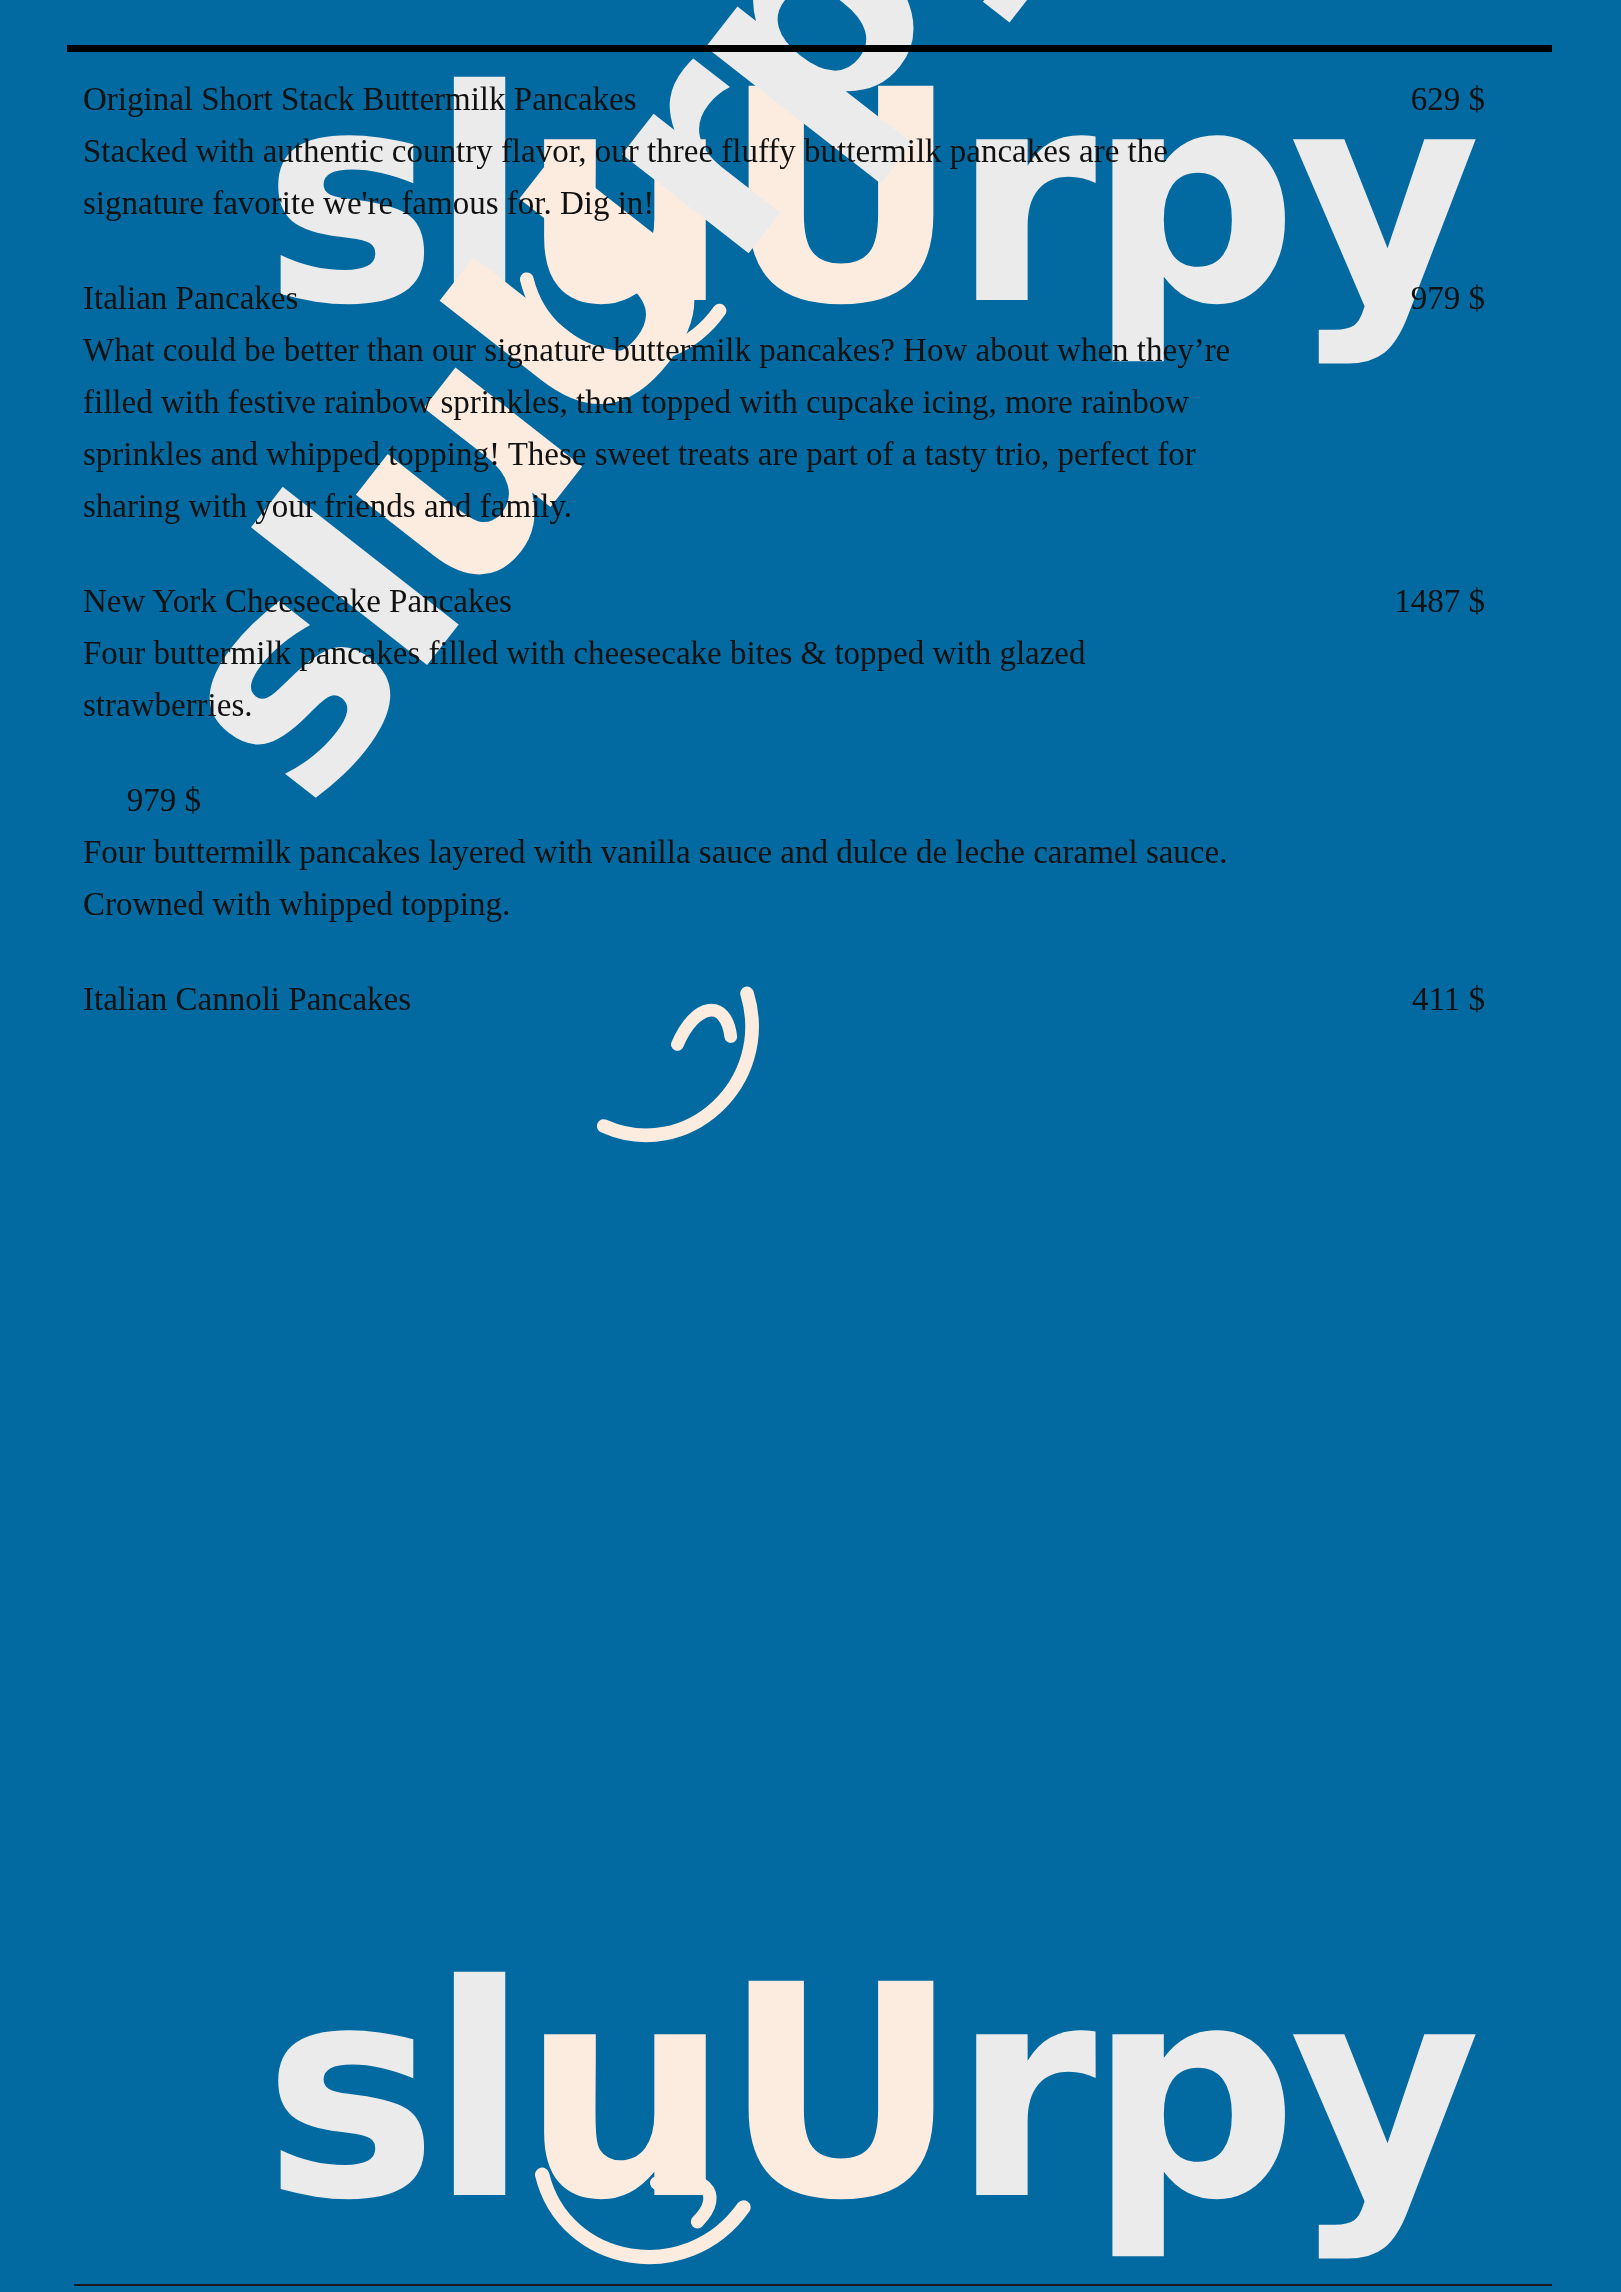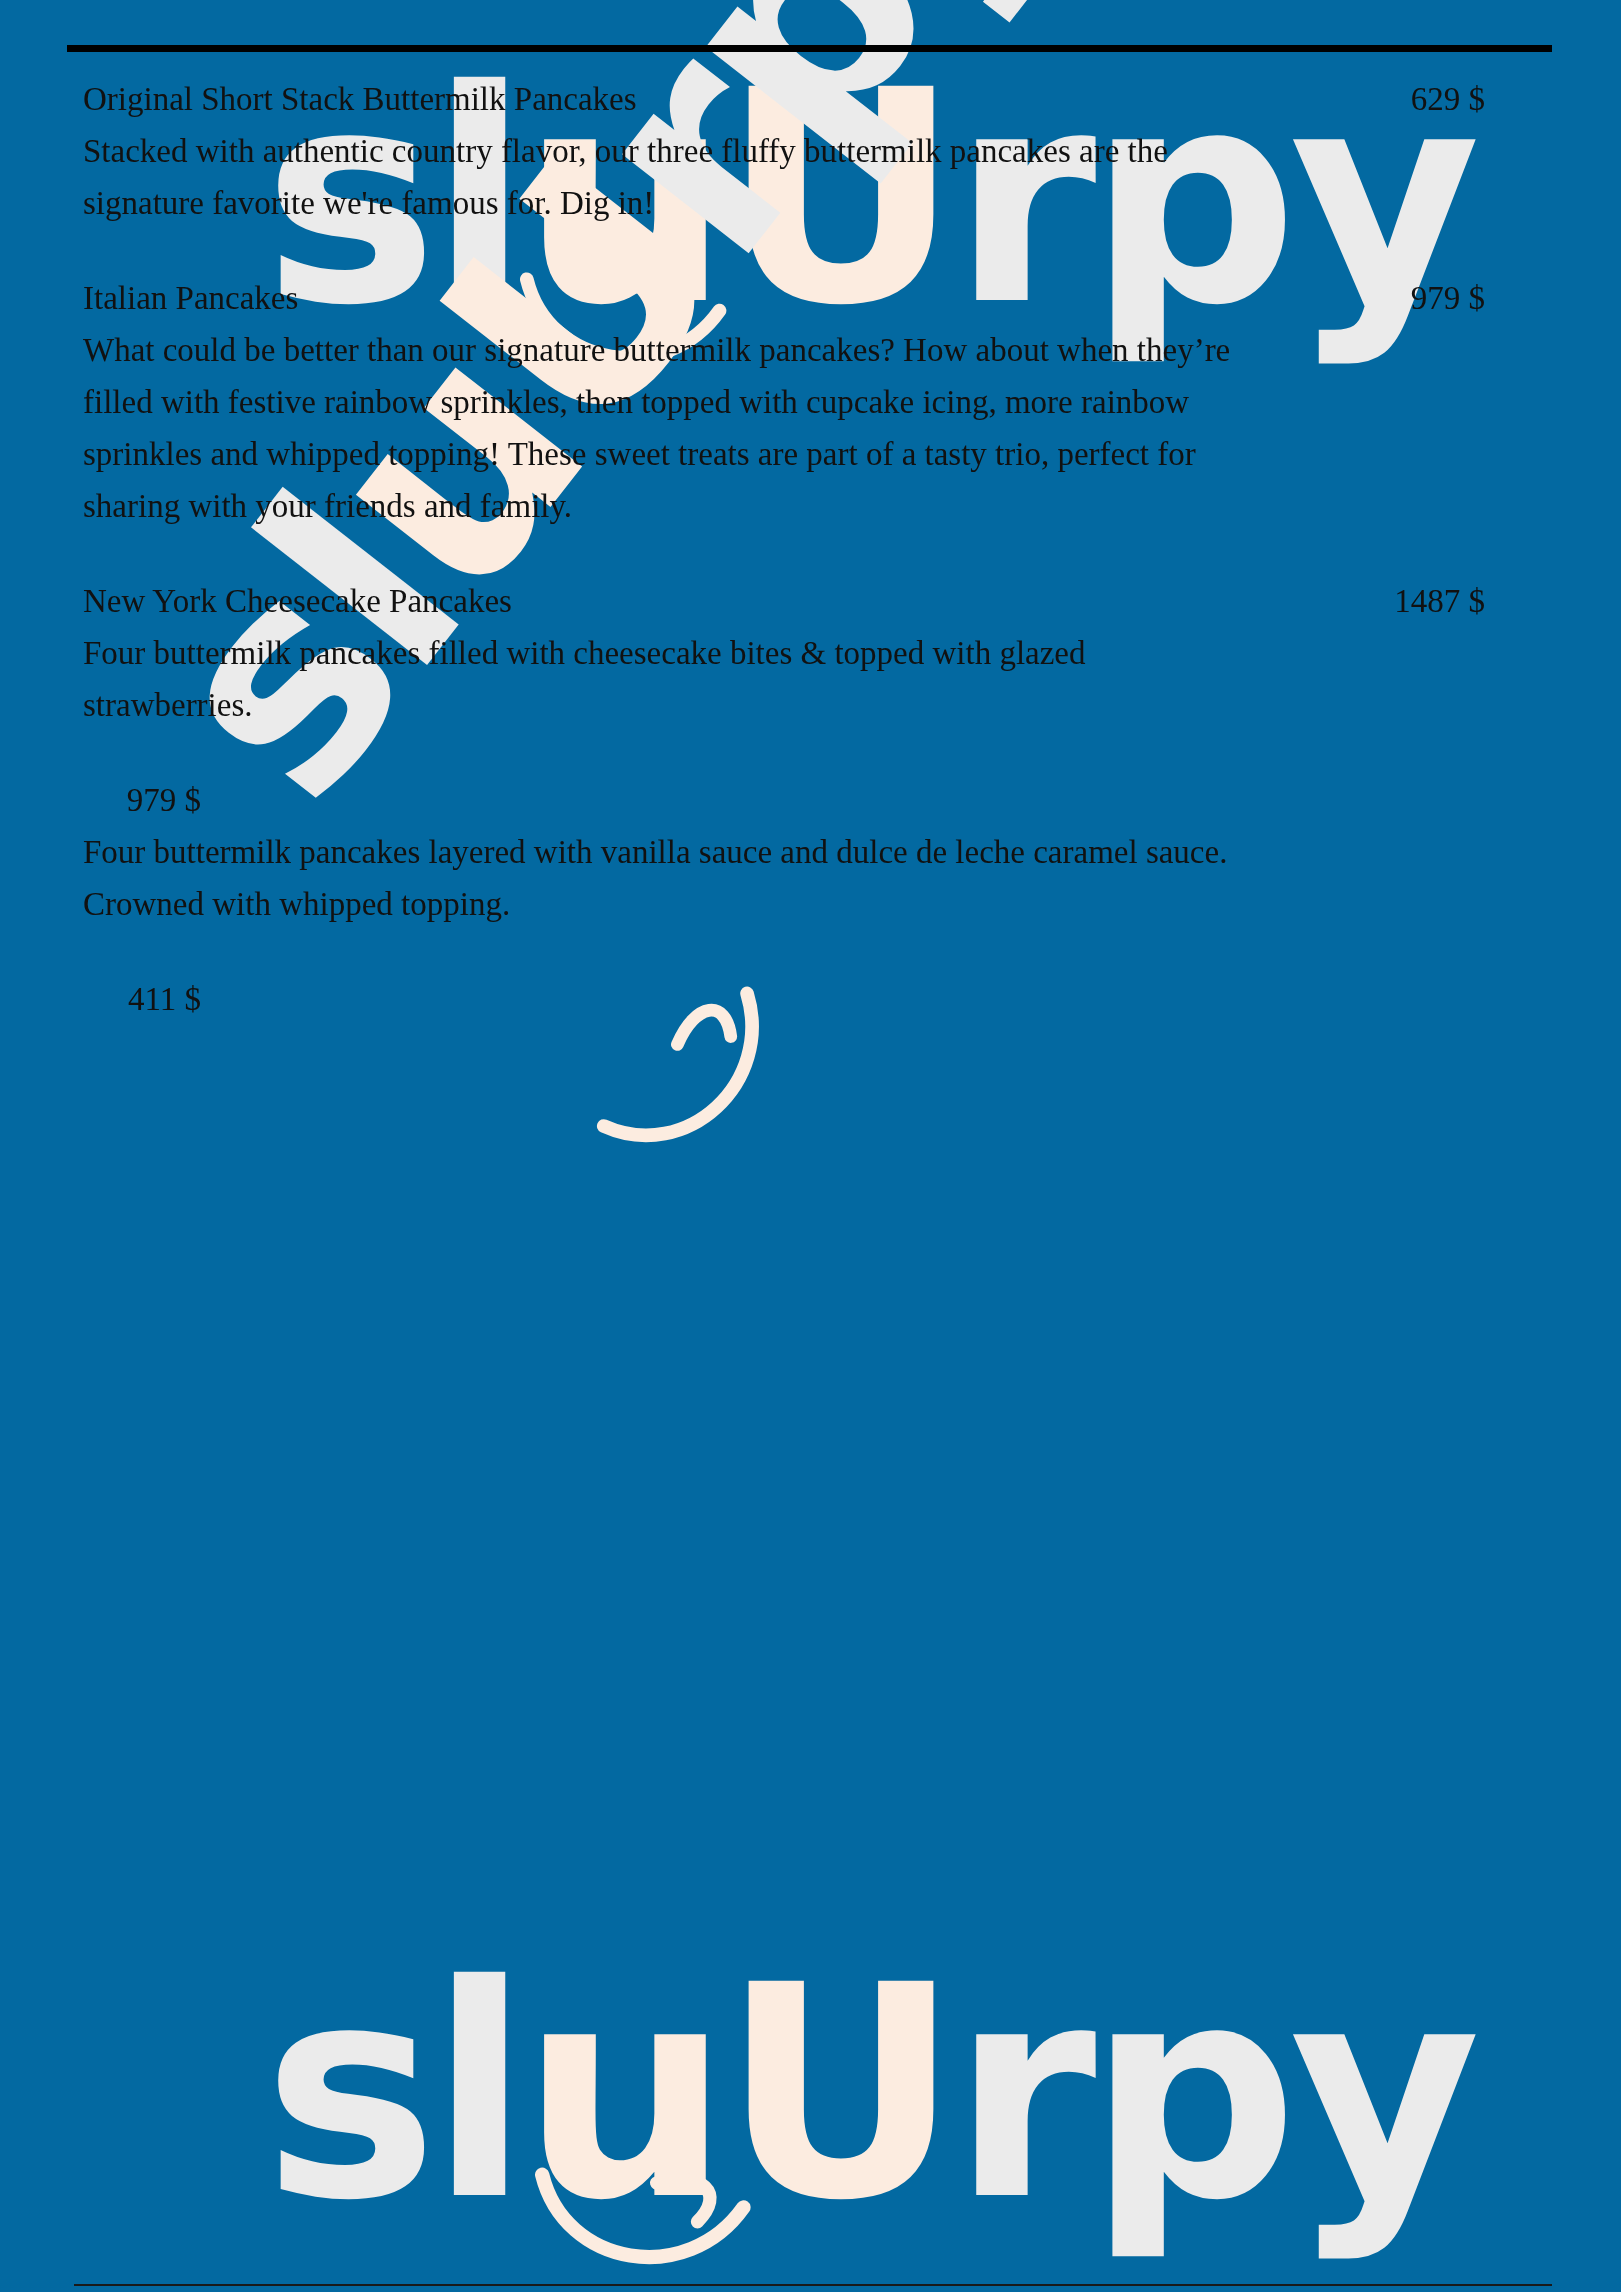--- a/index.html
+++ b/index.html
@@ -206,19 +206,20 @@
 
     <div class="item">
       <div class="item-head">
         <div class="item-price">979 $</div>
       </div>
       <p class="item-desc">Four buttermilk pancakes layered with vanilla sauce and dulce de leche caramel sauce. Crowned with whipped topping.</p>
     </div>
 
     <div class="item">
       <div class="item-head">
+        <div class="item-name">Italian Cannoli Pancakes</div>
         <div class="item-price">411 $</div>
       </div>
     </div>
 
   </div>
 </div>
 
 
 </body></html>

